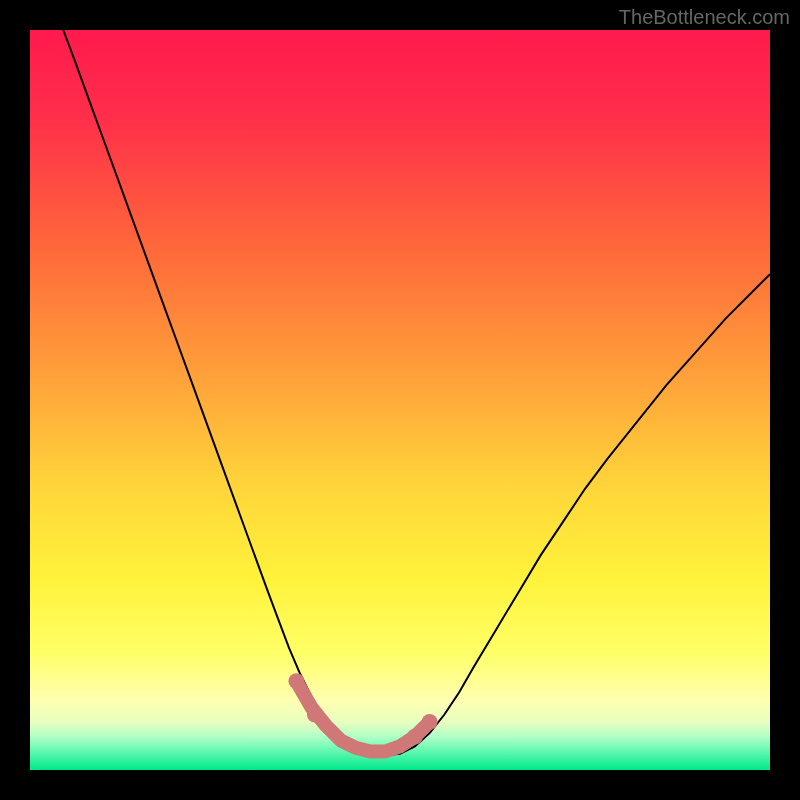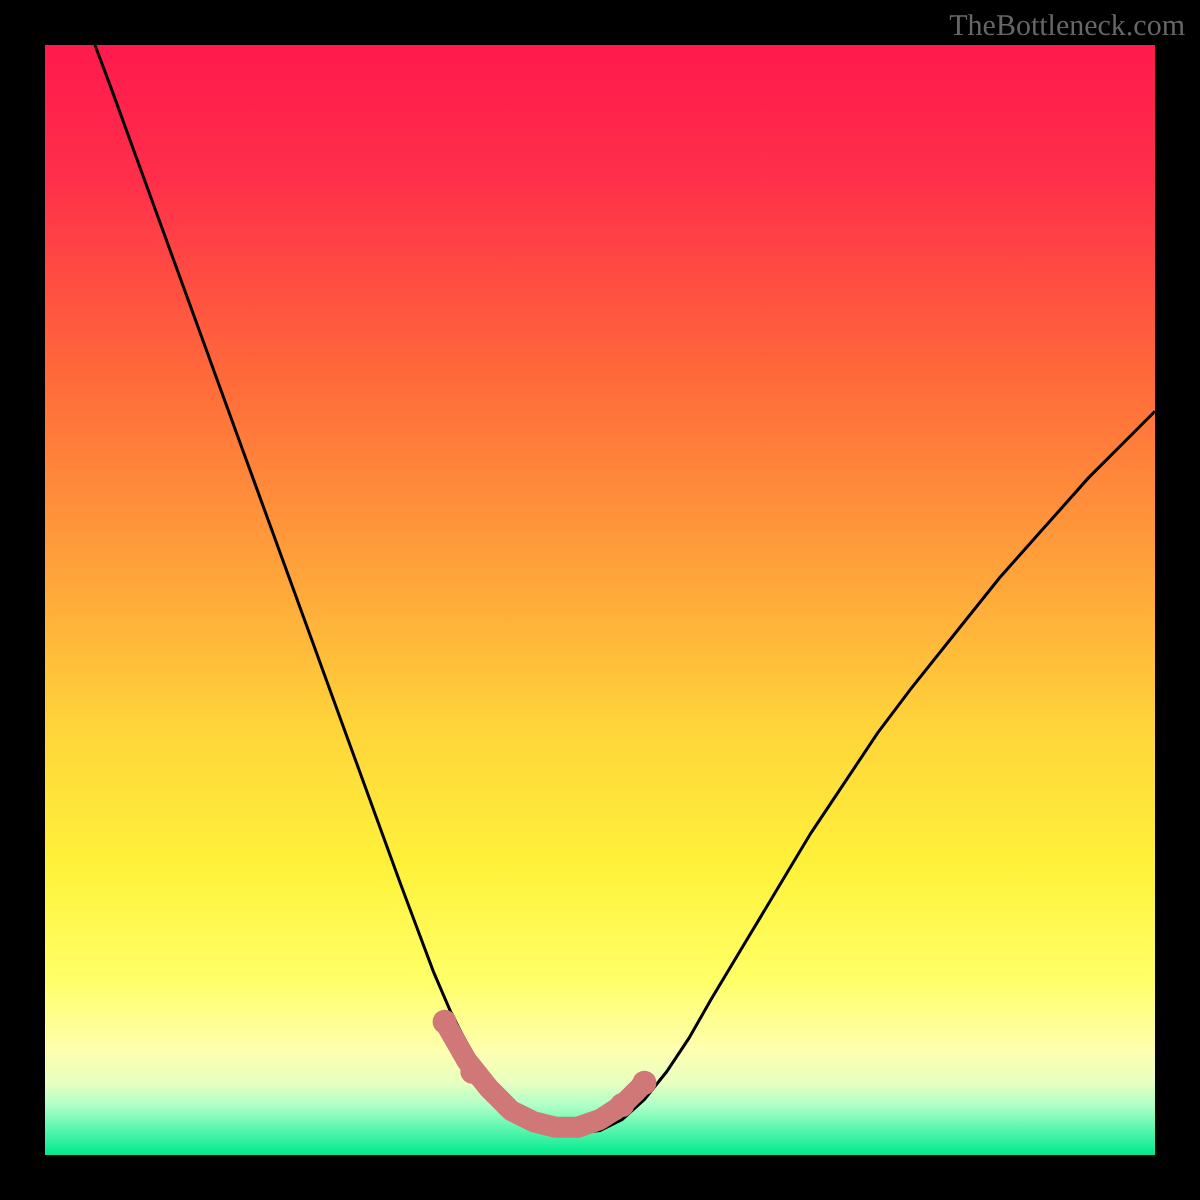--- a/index.html
+++ b/index.html
@@ -20,21 +20,20 @@
     background: #000;
   }
   .watermark {
     position: absolute;
     top: 6px;
     right: 10px;
     color: #666;
     font-size: 20px;
     font-weight: 500;
     user-select: none;
-    font-family: Liberation Serif, serif;
   }
   svg {
     position: absolute;
     left: 30px;
     top: 30px;
     width: 740px;
     height: 740px;
     overflow: visible;
   }
 </style>

